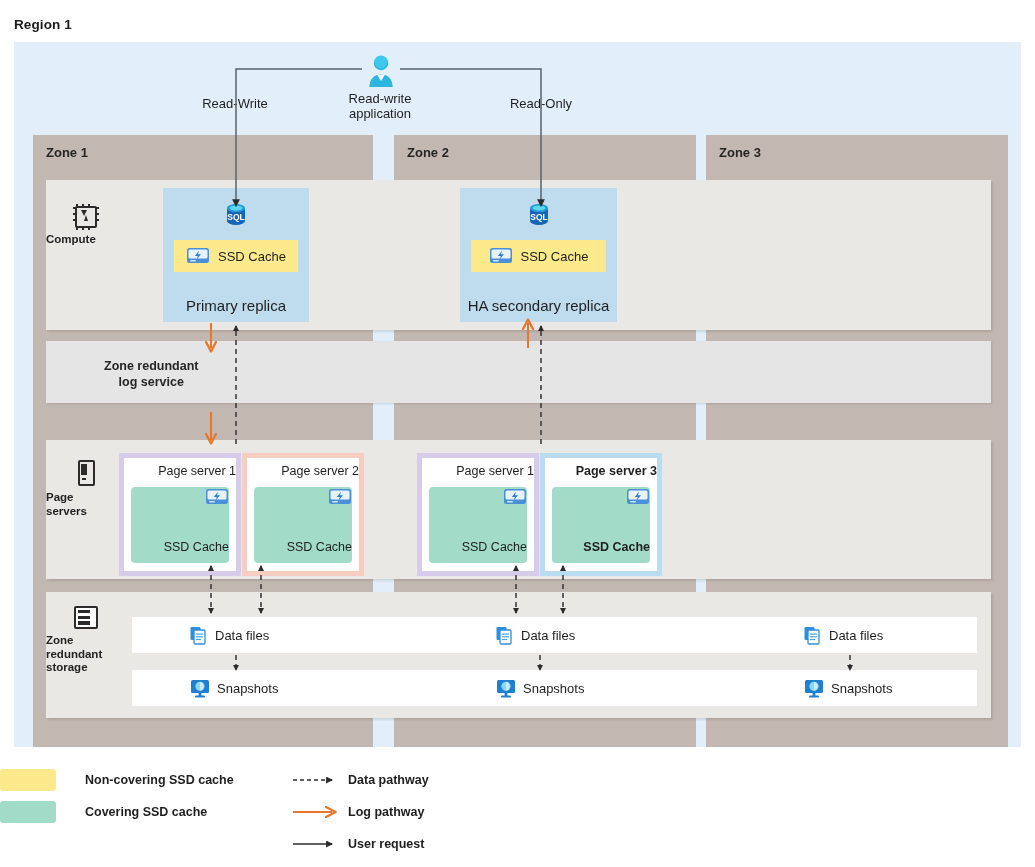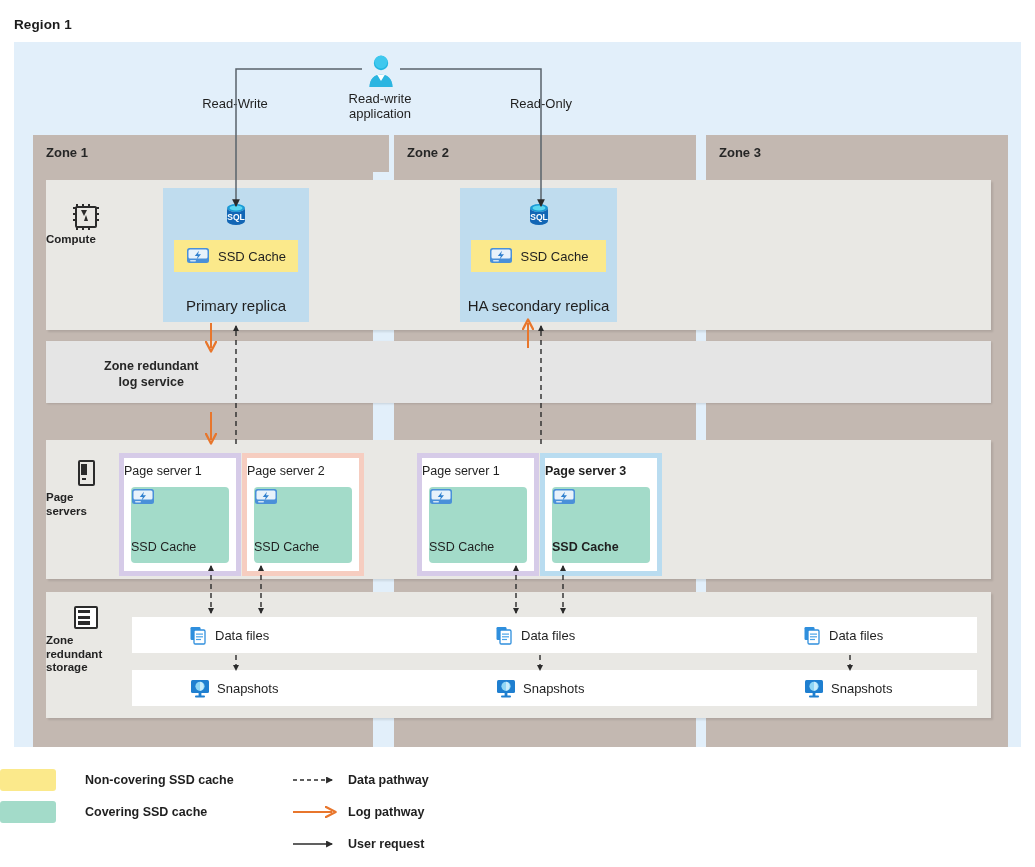--- a/index.html
+++ b/index.html
@@ -28,21 +28,21 @@
   }
 
   
   .zone-bar{
     height:37px;background:#c3b8b1;
   }
   .zone-bar .zlabel{
     position:absolute;left:13px;top:10px;
     font-size:13px;font-weight:bold;color:#262626;
   }
-  #zone1-bar{left:33px;top:135px;width:340px;padding-left:16px;}
+  #zone1-bar{left:33px;top:135px;width:340px;}
   #zone2-bar{left:394px;top:135px;width:302px;}
   #zone3-bar{left:706px;top:135px;width:302px;}
 
   
   .zone-body{background:#c3b8b1;}
   #zone1-body{left:33px;top:172px;width:340px;height:575px;}
   #zone2-body{left:394px;top:172px;width:302px;height:575px;}
   #zone3-body{left:706px;top:172px;width:302px;height:575px;}
 
   
@@ -140,21 +140,21 @@
     position:absolute;left:58px;top:17px;
     font-size:12.5px;font-weight:bold;color:#262626;line-height:16px;
     text-align:center;
   }
 
   
   .ps-card{
     position:absolute;top:453px;width:112px;height:113px;
     background:#ffffff;
     border:5px solid #d6cbe8;
-    text-align:left;
+    text-align:right;
   }
   .ps-card .pstitle{
     position:absolute;left:0;right:0;top:6px;
     font-size:12.5px;color:#1f1f1f;
   }
   .ps-cache{
     position:absolute;left:7px;right:7px;top:29px;bottom:8px;
     background:#a3dbc9;border-radius:4px;
   }
   .ps-cache .ssd-ico{margin:11px auto 0 auto;}

